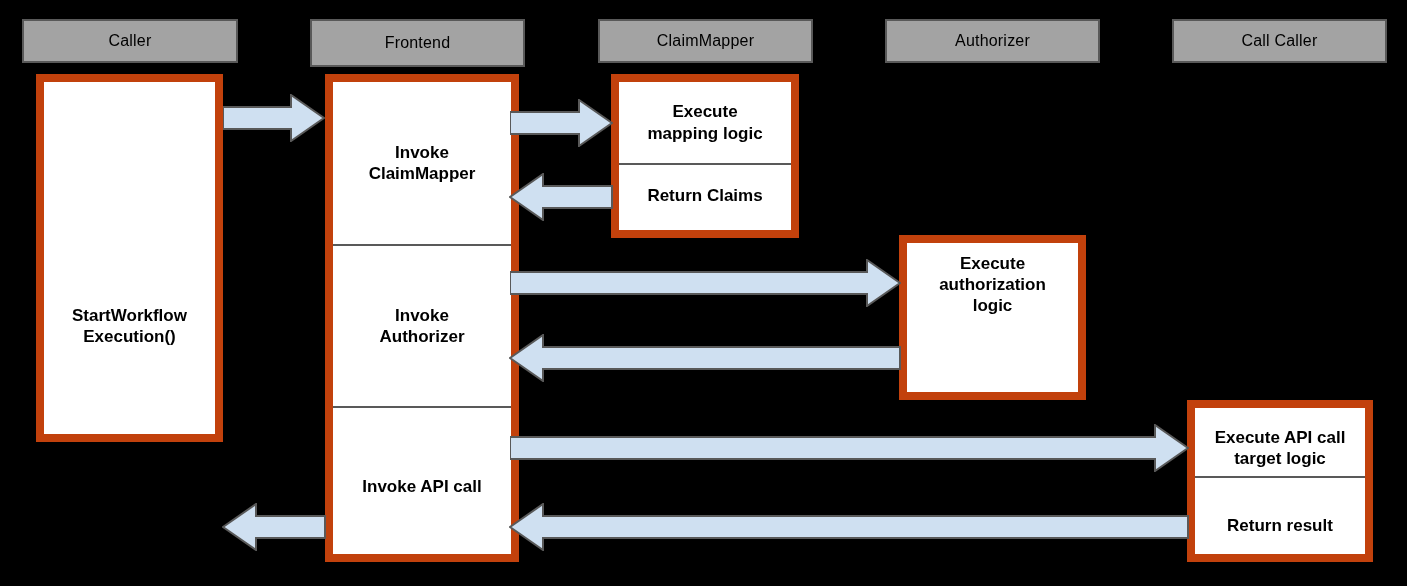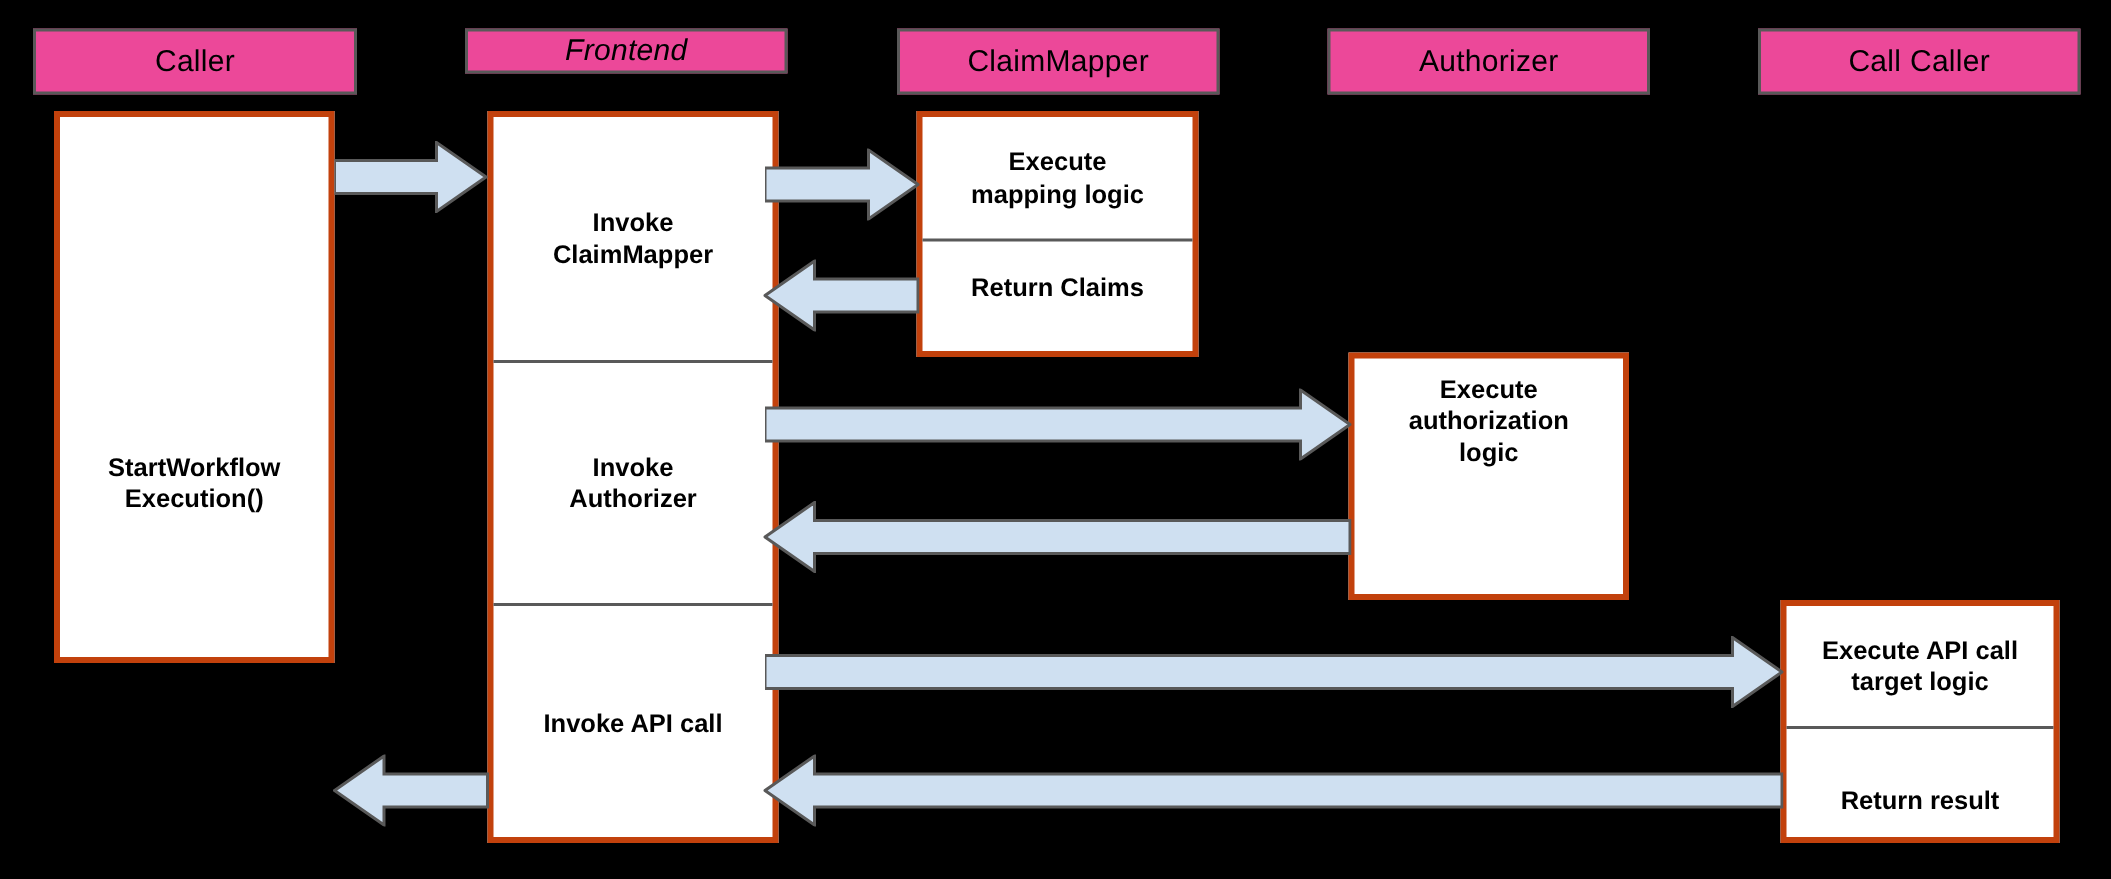--- a/index.html
+++ b/index.html
@@ -15,38 +15,38 @@
     width: 1407px;
     height: 586px;
     background: #000000;
     overflow: hidden;
   }
 
   
   .lifeline-header {
     position: absolute;
     box-sizing: border-box;
-    background: #ec4899;
+    background: #a3a3a3;
     border: 2px solid #595959;
     display: flex;
     align-items: center;
     justify-content: center;
     color: #000000;
-    font-size: 20px;
+    font-size: 16px;
     font-weight: 400;
     letter-spacing: 0.2px;
     white-space: nowrap;
   }
 
   
   .activation {
     position: absolute;
     box-sizing: border-box;
     background: #ffffff;
-    border: 4px solid #c2410c;
+    border: 8px solid #c2410c;
   }
   .seg {
     position: absolute;
     left: 0;
     right: 0;
     box-sizing: border-box;
     display: flex;
     align-items: center;
     justify-content: center;
     text-align: center;
@@ -73,21 +73,21 @@
 </style>
 </head>
 <body>
 
 <div id="diagram">
 
   <div class="lifeline-header" style="left:22px; top:19px; width:216px; height:44px;">
     <span>Caller</span>
   </div>
 
-  <div class="lifeline-header" style="left:310px; top:19px; width:215px; height:30px;font-style:italic;">
+  <div class="lifeline-header" style="left:310px; top:19px; width:215px; height:48px;">
     <span>Frontend</span>
   </div>
 
   <div class="lifeline-header" style="left:598px; top:19px; width:215px; height:44px;">
     <span>ClaimMapper</span>
   </div>
 
   <div class="lifeline-header" style="left:885px; top:19px; width:215px; height:44px;">
     <span>Authorizer</span>
   </div>
@@ -126,21 +126,21 @@
   <div class="activation" style="left:899px; top:235px; width:187px; height:165px;">
     <div class="seg" style="top:0px; height:83px;">
       <span class="seg-label">Execute<br>authorization<br>logic</span>
     </div>
   </div>
 
   <div class="activation" style="left:1187px; top:400px; width:186px; height:162px;">
     <div class="seg" style="top:0px; height:80px;">
       <span class="seg-label">Execute API call<br>target logic</span>
     </div>
-    <div class="seg divider-top" style="top:80px; height:98px;">
+    <div class="seg divider-top" style="top:68px; height:98px;">
       <span class="seg-label">Return result</span>
     </div>
   </div>
 
   <div class="arrow" style="left:223px; top:94px; width:102px; height:48px;">
     <svg width="102" height="48" viewBox="0 0 102 48" preserveAspectRatio="none">
       <polygon points="0,13 68,13 68,1 101,24 68,47 68,35 0,35" fill="#cfe0f1" stroke="#595959" stroke-width="2" stroke-linejoin="miter"></polygon>
     </svg>
   </div>
 

